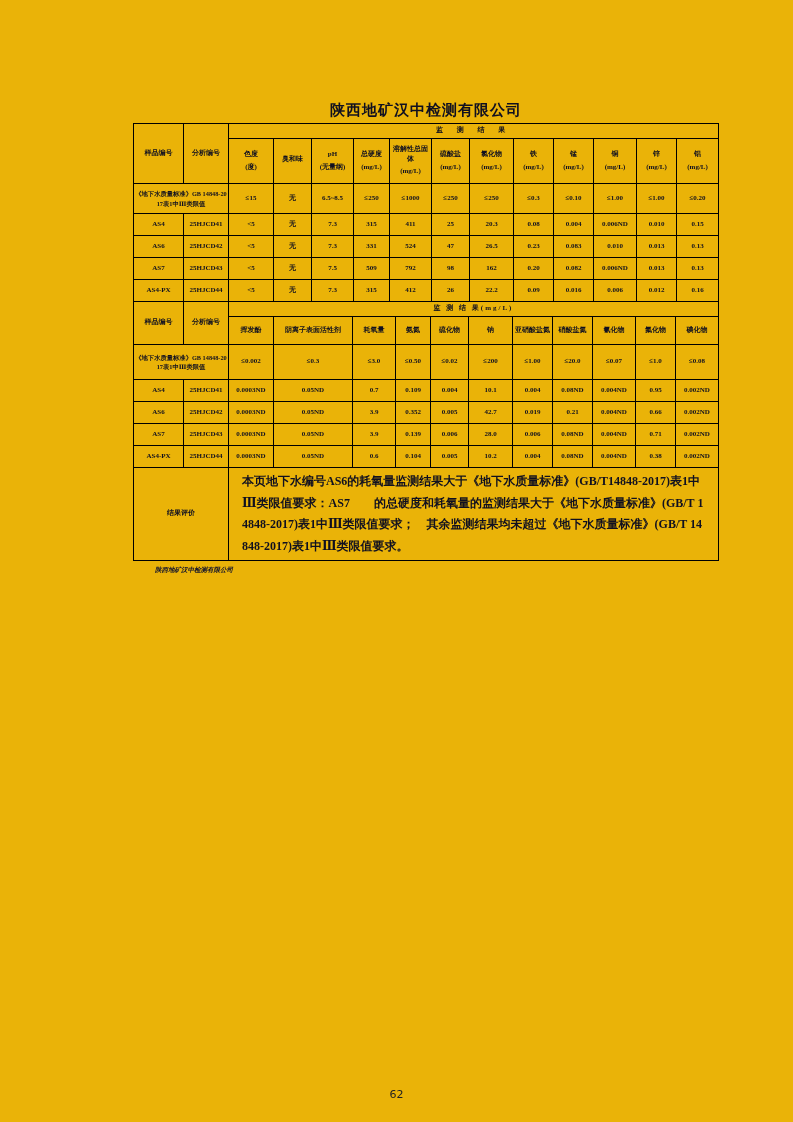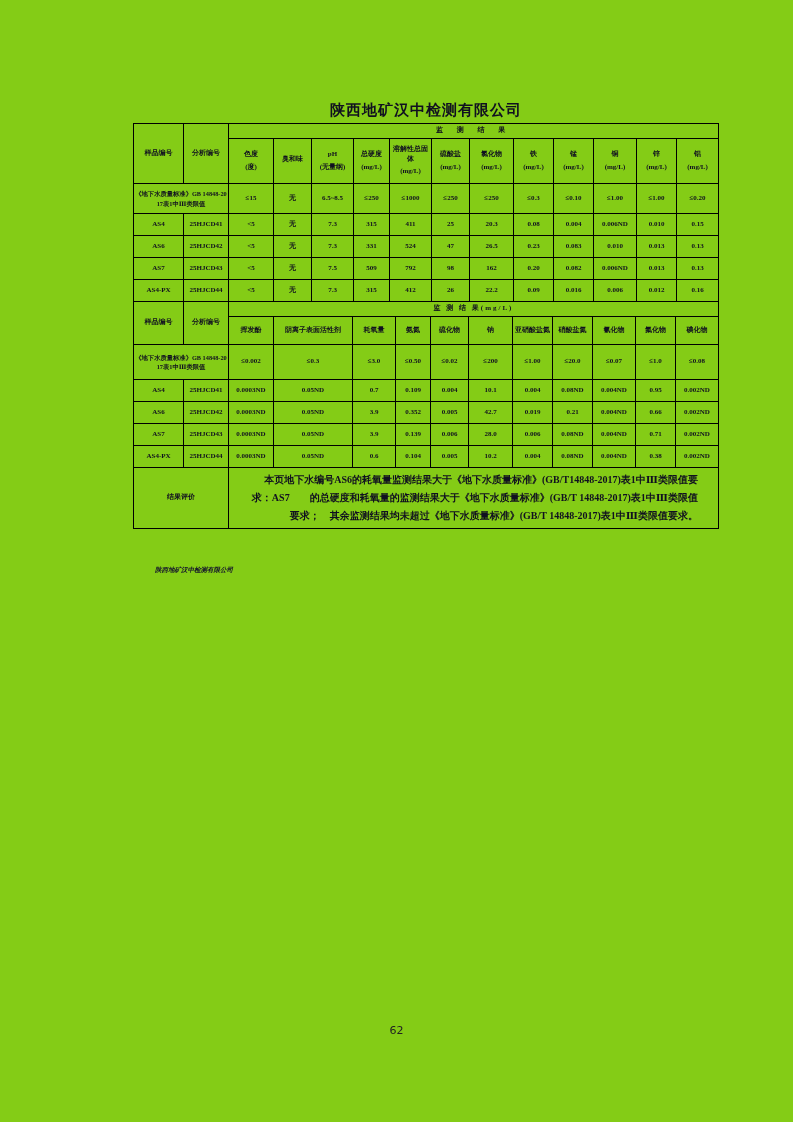--- a/index.html
+++ b/index.html
@@ -1,38 +1,38 @@
 <!DOCTYPE html>
 <html><head>
 <meta charset="utf-8">
 <style>
   html,body{margin:0;padding:0;}
   body{width:793px;height:1122px;background:#ffffff;font-family:"Liberation Serif","DejaVu Serif",serif;color:#101020;}
-  .page{position:relative;width:793px;height:1122px;background:#84cc16;overflow:hidden;text-decoration:underline;}
+  .page{position:relative;width:793px;height:1122px;background:#eab308;overflow:hidden;text-decoration:underline;}
   .content{position:absolute;left:133px;top:101px;width:586px;}
   .company-title{text-align:center;font-size:15px;font-weight:bold;letter-spacing:1px;}
   .report-title{text-align:center;font-size:13px;font-weight:bold;letter-spacing:3px;margin-top:1px;}
   .meta-row{display:flex;justify-content:space-between;align-items:flex-end;font-size:8px;font-weight:bold;margin-top:7px;padding:0 22px 0 18px;}
   .caption{text-align:center;font-size:8px;font-weight:bold;margin-top:3px;letter-spacing:1px;}
   table{border-collapse:collapse;table-layout:fixed;width:586px;margin-top:3px;}
   #table2{margin-top:-1px;}
   td{border:1px solid #000;font-size:7px;font-weight:bold;text-align:center;vertical-align:middle;padding:1px;line-height:1.4;word-break:break-all;}
   .r-span td.spanner{height:12px;letter-spacing:6px;}
   .r-span td.spanner2{height:12px;letter-spacing:2px;margin-left:7px;}
   .head-cols td{height:42px;}
   #table2 .head-cols td{height:25px;text-align:center;}
   .unit{font-weight:bold;margin-top:3px;}
   .limit-row td{height:27px;}
   #table2 .limit-row td{height:32px;}
   .limit-label{font-size:6.3px;line-height:1.5;}
   .data-row td{height:19px;}
   .eval-label{height:40px;}
-  .eval-text{text-align:right;padding:3px 20px;line-height:1.8;white-space:pre-wrap;font-size:10px;}
+  .eval-text{text-align:left;padding:3px 13px;line-height:1.8;white-space:pre-wrap;font-size:12px;}
   .stamp-note{position:absolute;left:155px;top:566px;font-size:6.5px;font-weight:bold;font-style:italic;color:#14142c;}
-  .page-number{position:absolute;left:0;top:1024px;width:100%;text-align:center;font-size:11px;font-family:"DejaVu Sans","Liberation Sans",sans-serif;color:#222;}
+  .page-number{position:absolute;left:0;top:1088px;width:100%;text-align:center;font-size:11px;font-family:"DejaVu Sans","Liberation Sans",sans-serif;color:#222;}
 </style>
 </head>
 <body>
 
 <div class="page">
   <div class="content">
 
     <div class="company-title">陕西地矿汉中检测有限公司</div>
 
 

